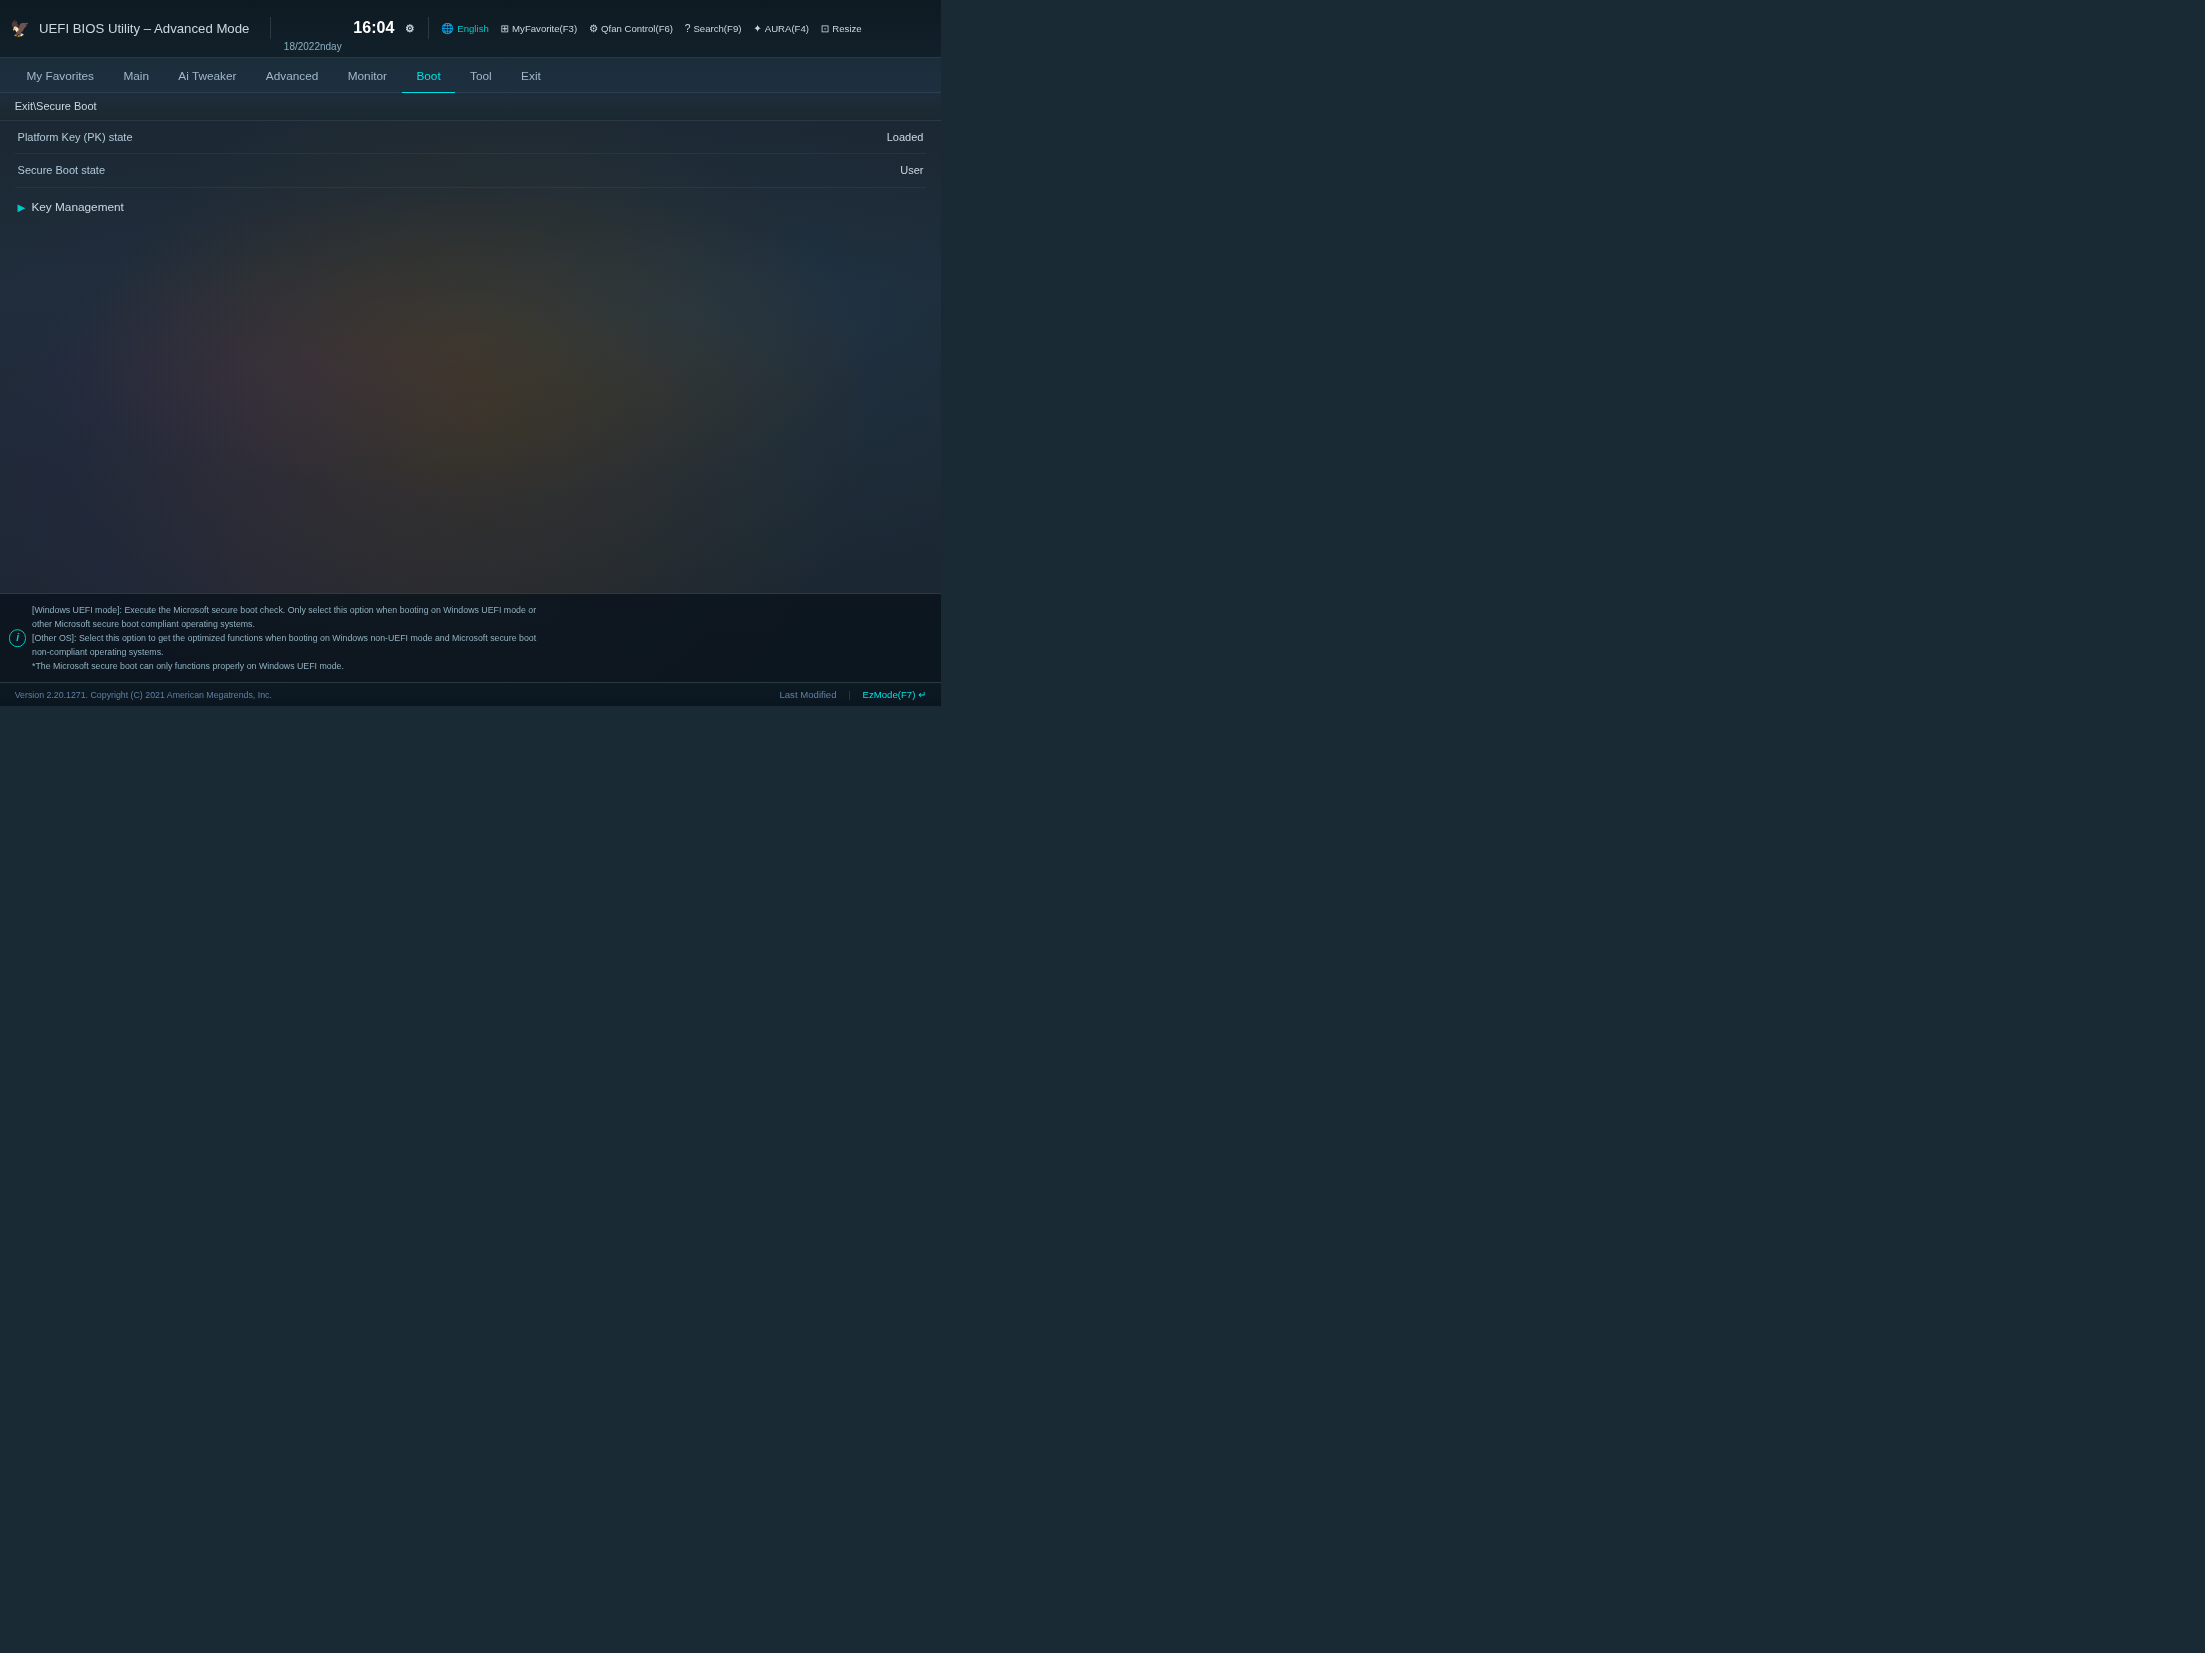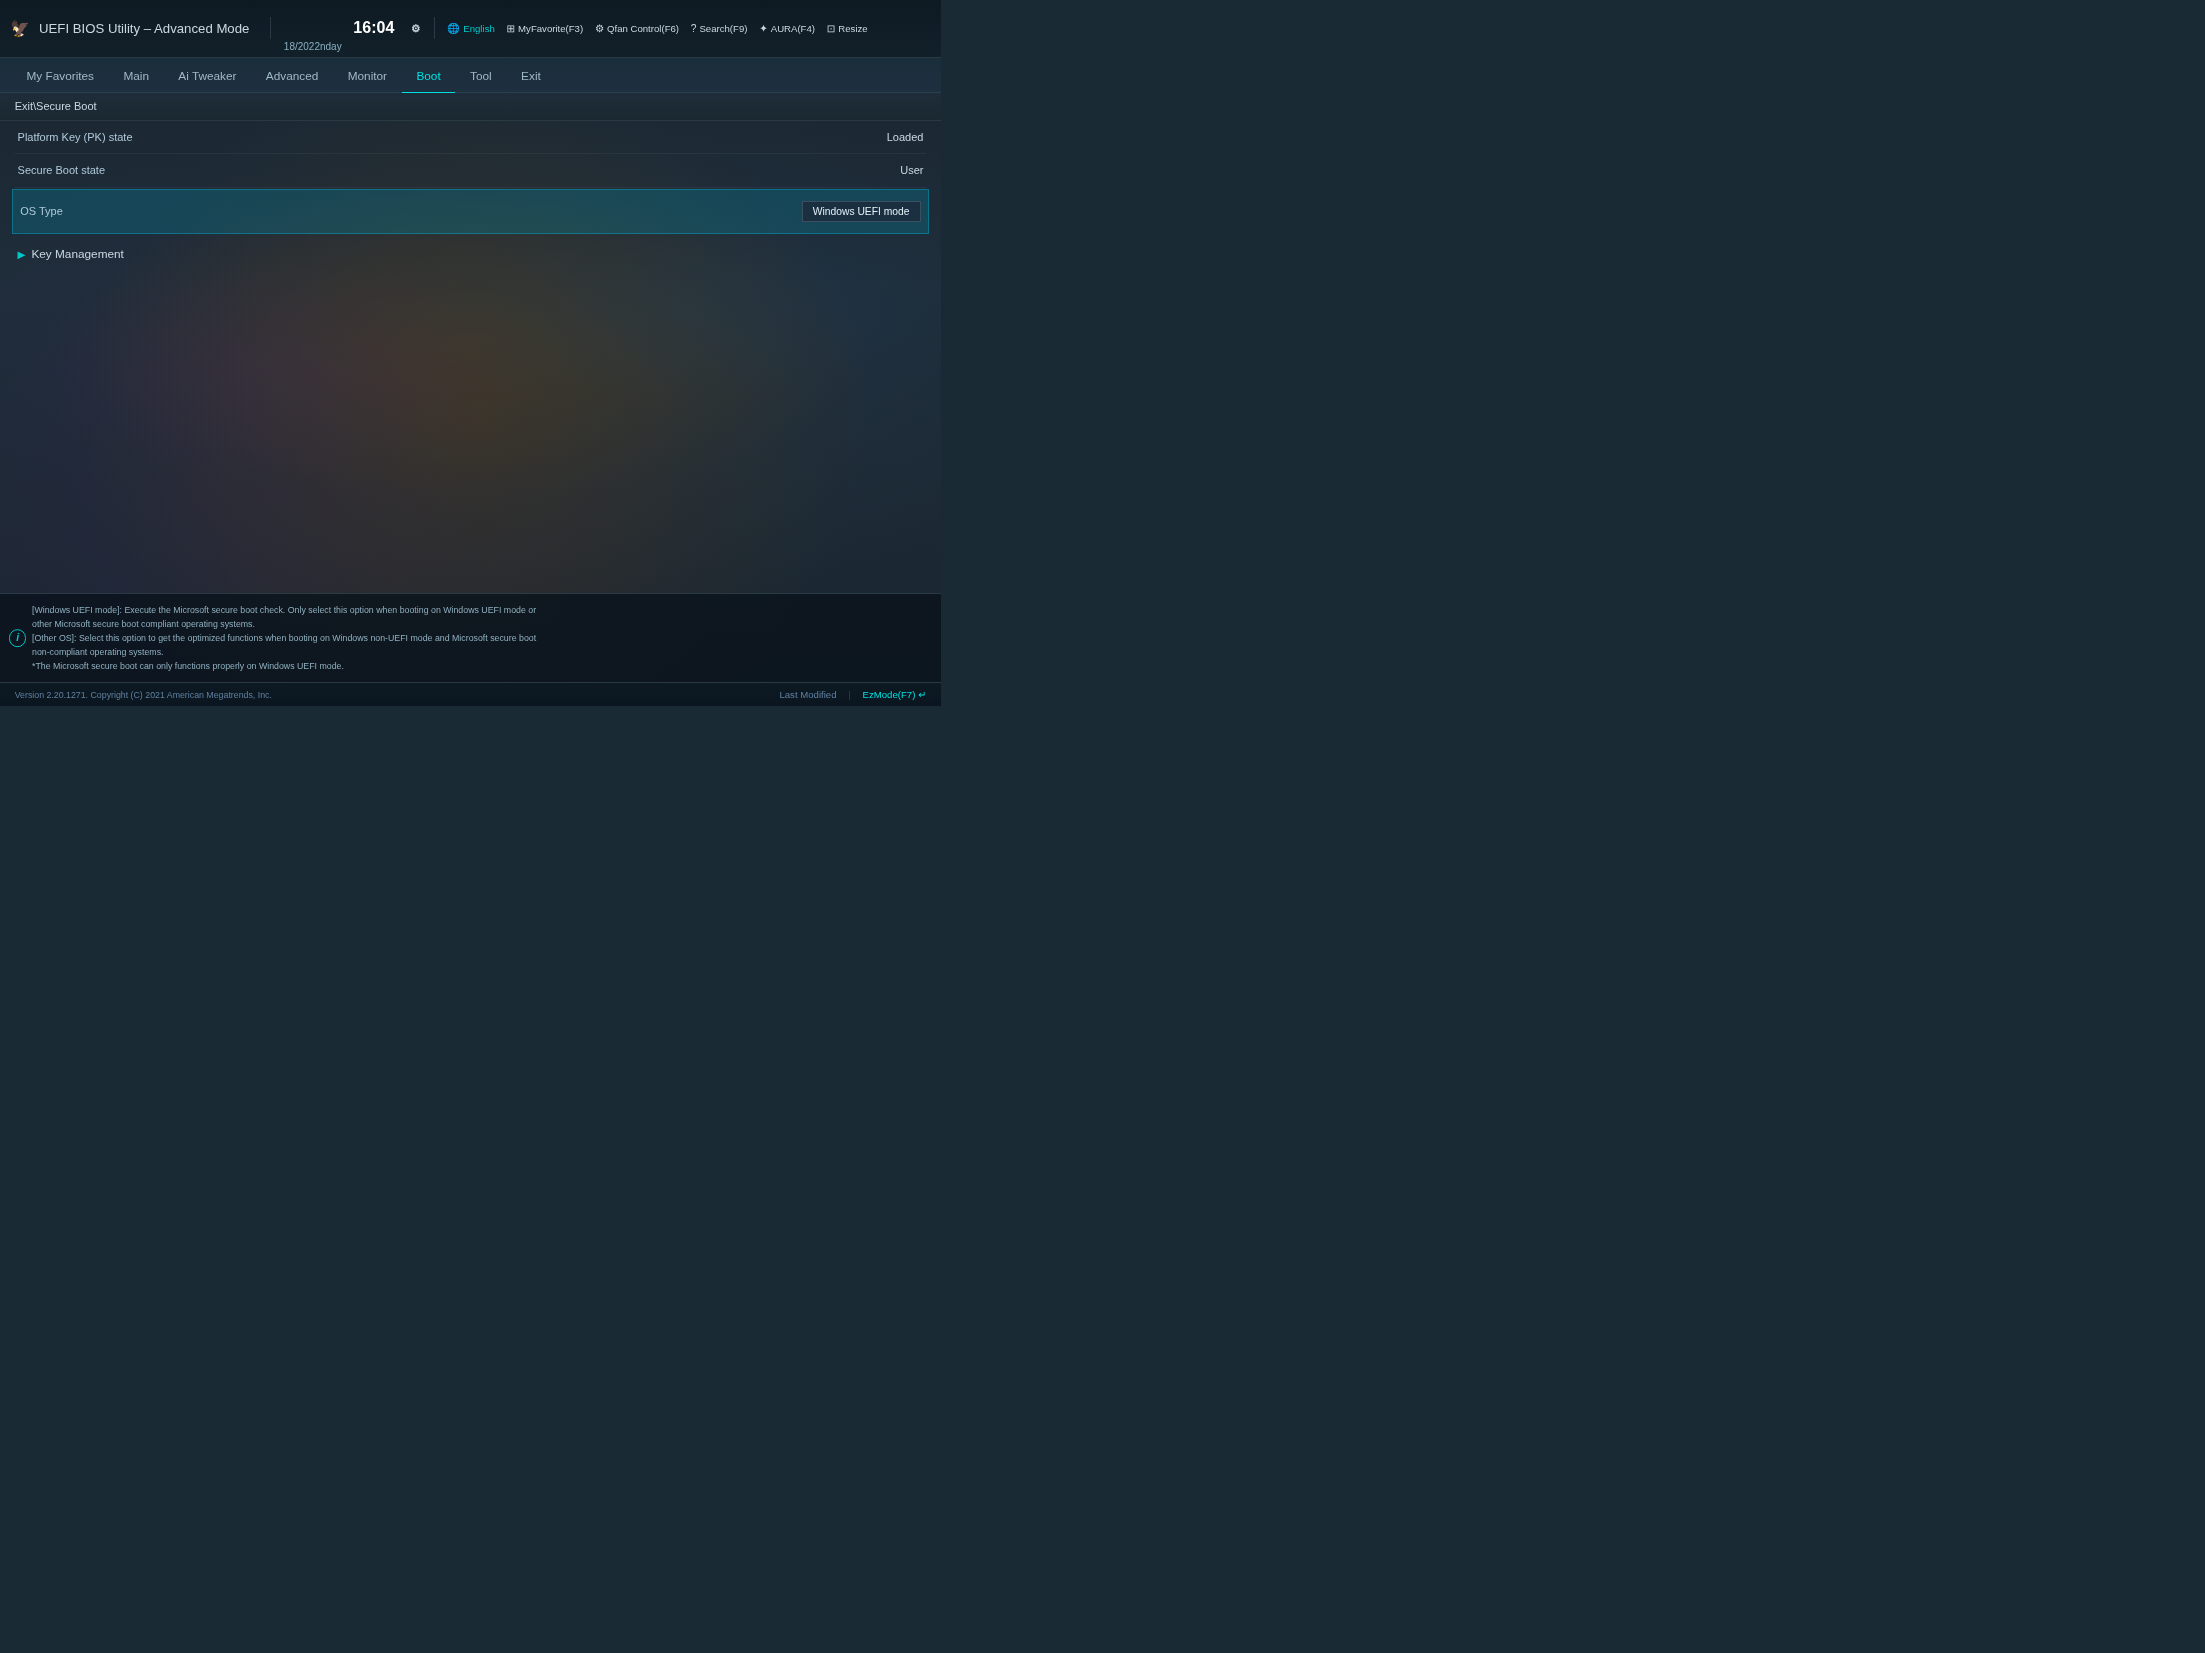--- a/index.html
+++ b/index.html
@@ -66,21 +66,21 @@
       margin-right: 2.9px;
       margin-top: 37px;
     }
 
     .time-display {
       font-size: 16px;
       font-weight: bold;
       color: #ffffff;
       display: flex;
       align-items: center;
-      gap: 17px;
+      gap: 11px;
     }
 
     .gear-icon {
       font-size: 10.3px;
       color: #c8d8e0;
     }
 
     .divider-v {
       width: 0.7px;
       height: 22px;
@@ -356,24 +356,20 @@
       <div class="setting-row">
         <span class="setting-label">Platform Key (PK) state</span>
         <span class="setting-value">Loaded</span>
       </div>
 
       <div class="setting-row">
         <span class="setting-label">Secure Boot state</span>
         <span class="setting-value">User</span>
       </div>
 
-      <div class="setting-row highlighted">
-        <span class="setting-label">OS Type</span>
-        <span class="setting-value dropdown">Windows UEFI mode</span>
-      </div>
 
       <div class="section-header">
         <span class="arrow">▶</span>
         <span>Key Management</span>
       </div>
 
     </div>
   </div>
 
   <div class="info-panel">

